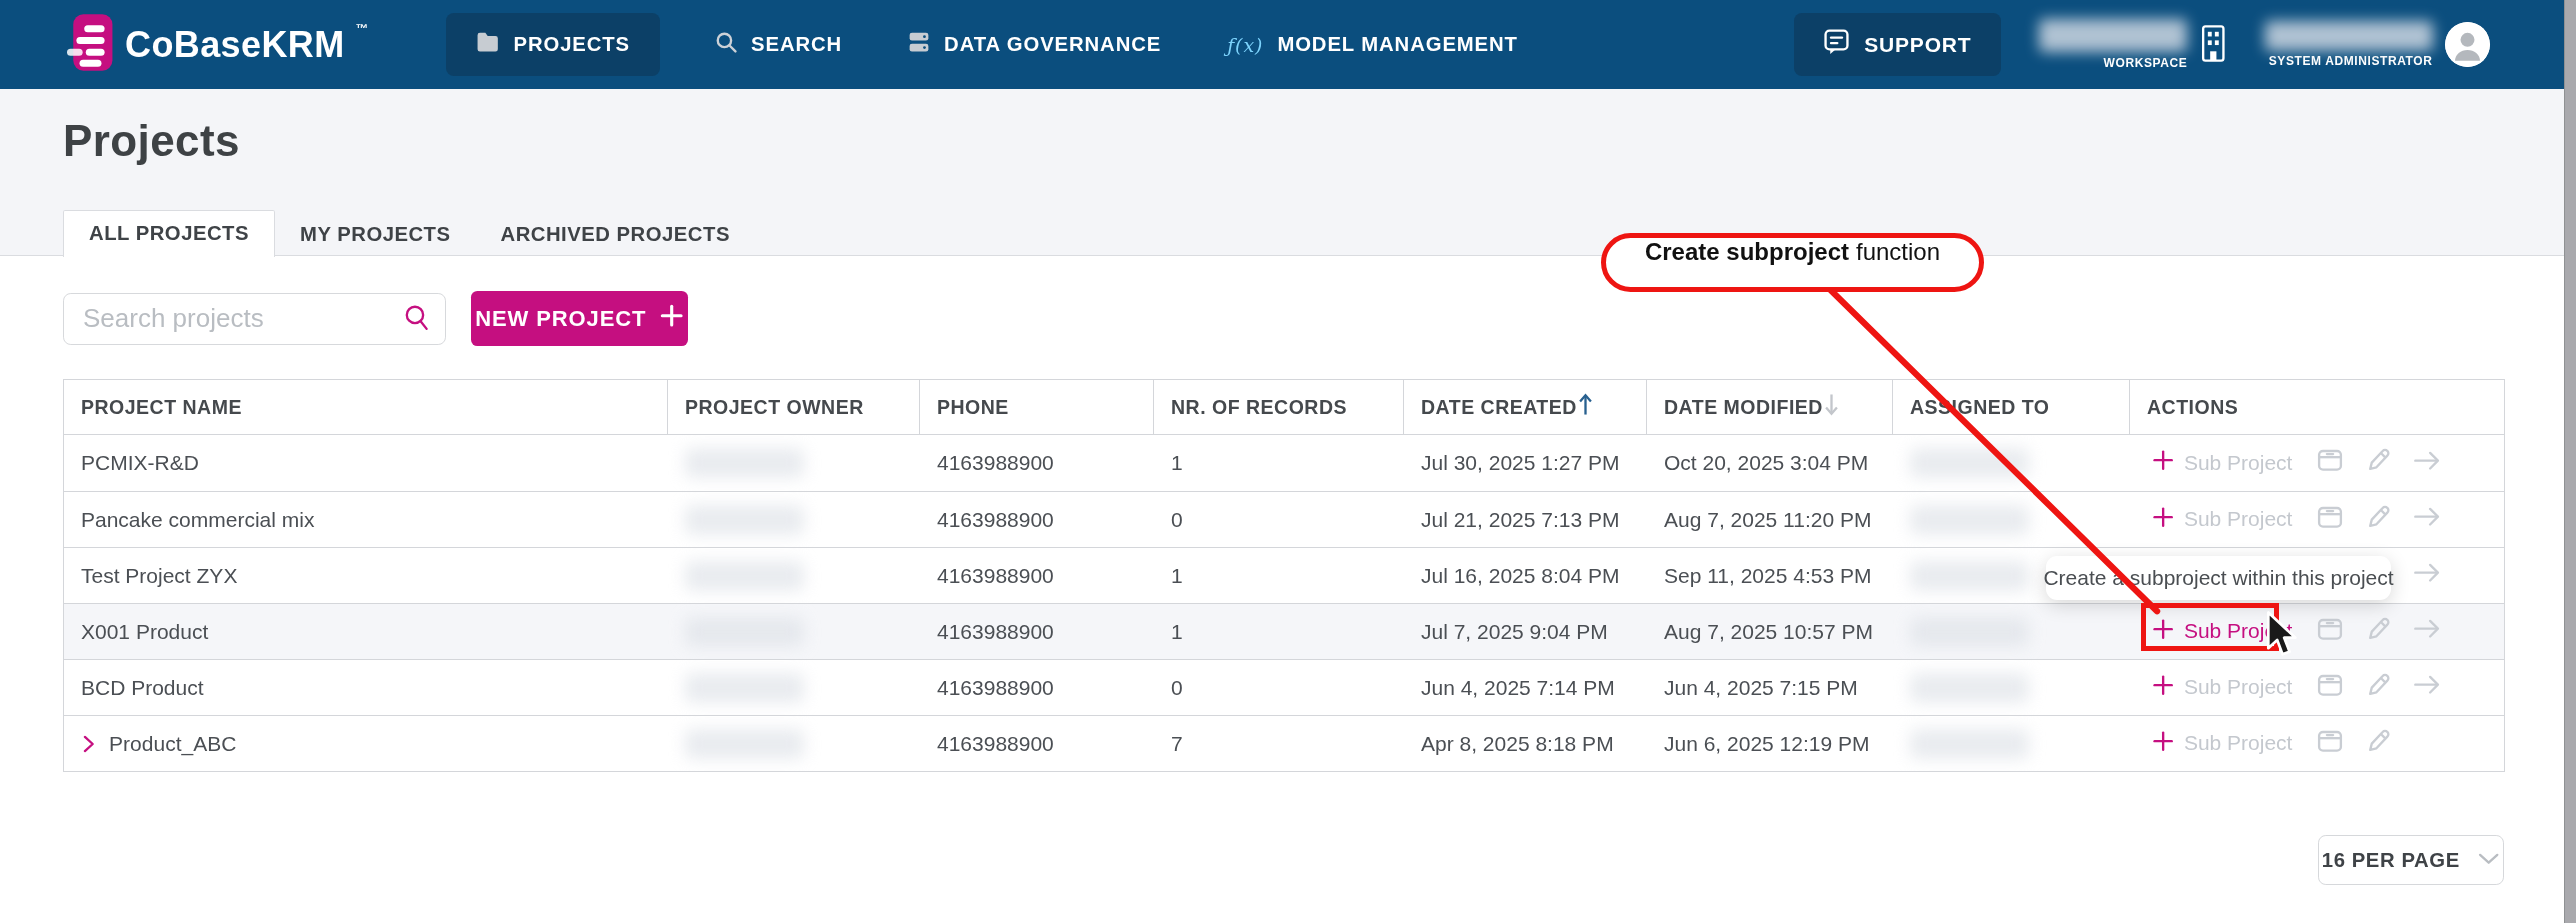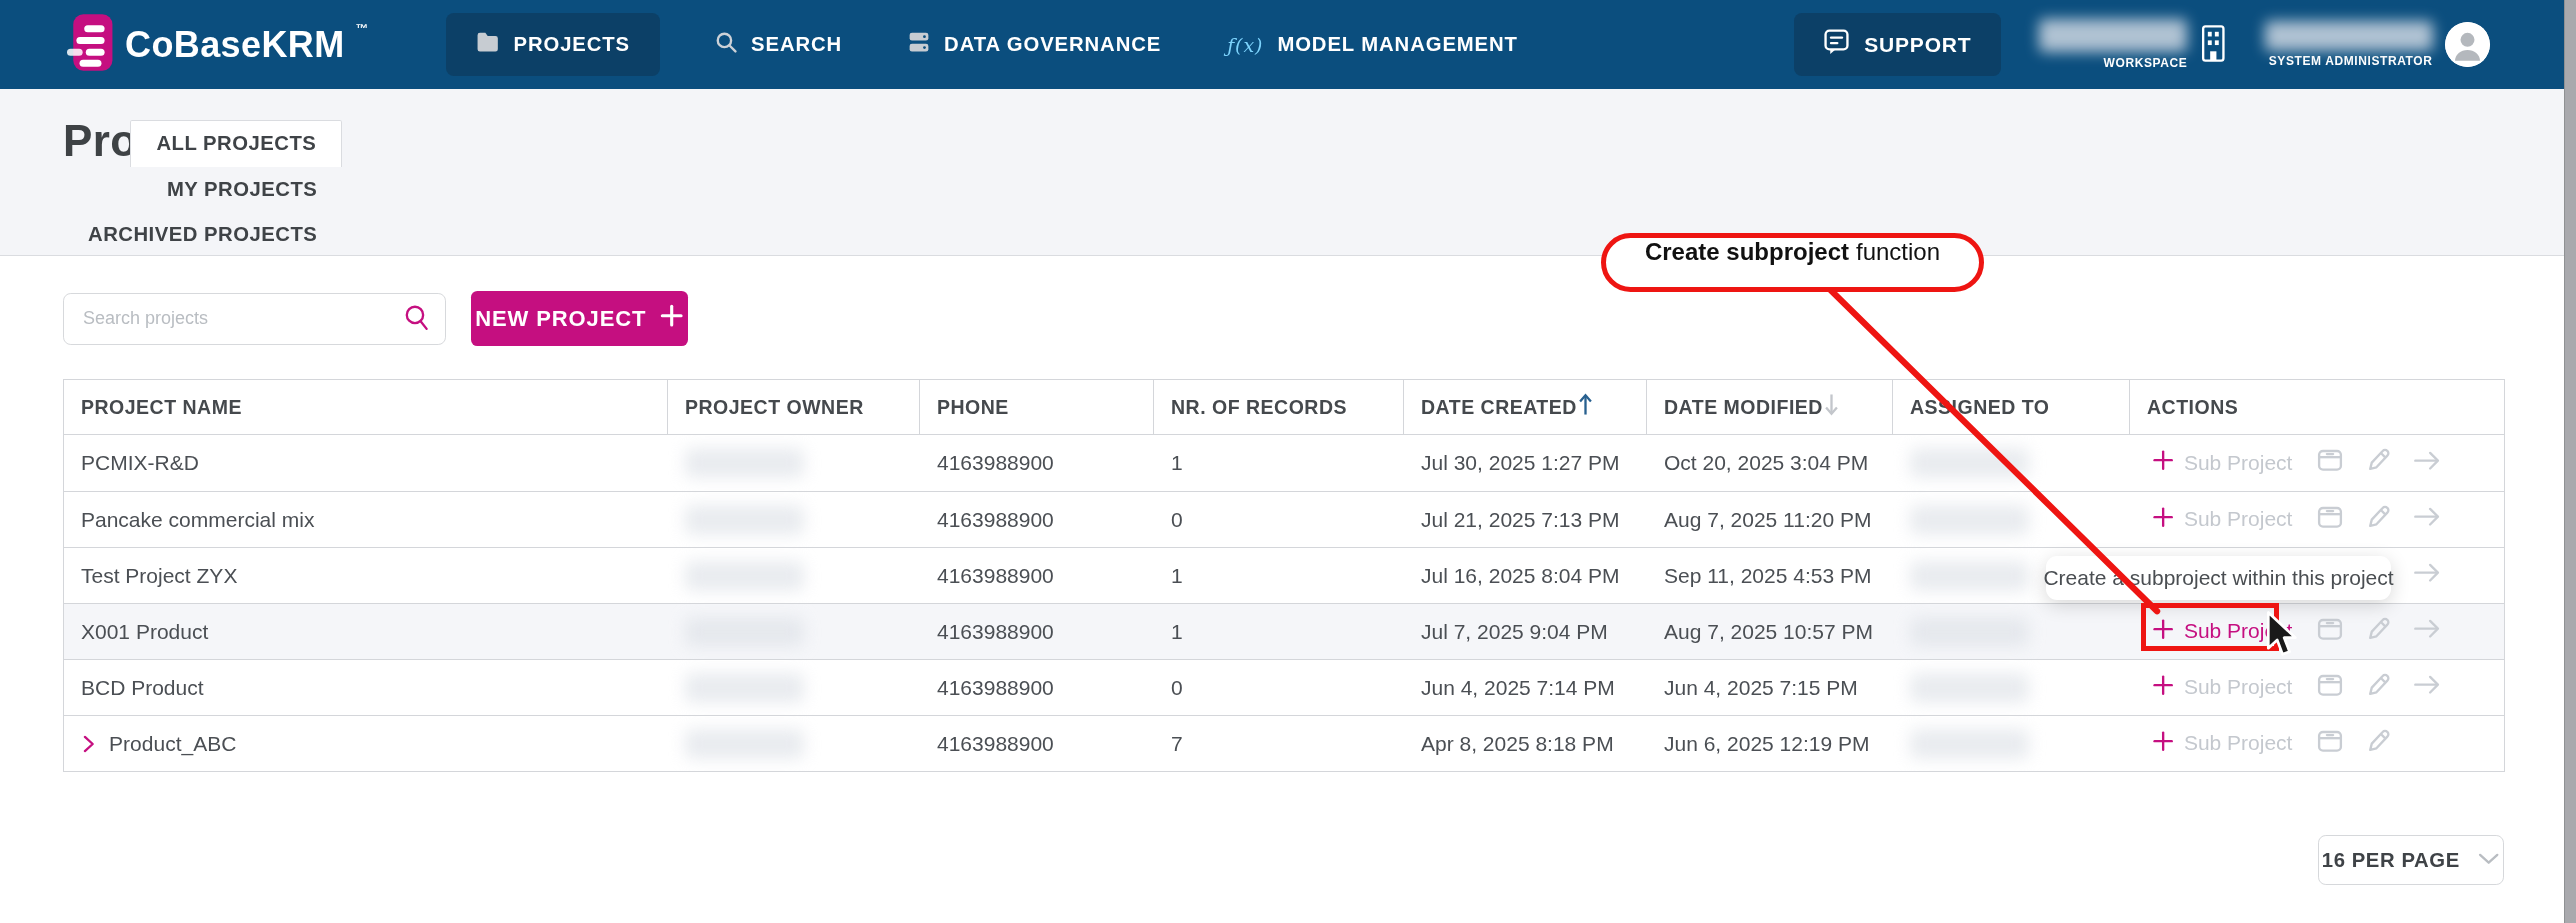--- a/index.html
+++ b/index.html
@@ -31,31 +31,31 @@
             justify-content:center; overflow:hidden; }
 
   
   .scrollbar { position:absolute; top:0; right:0; width:12.5px; height:924px; background:#a9a9ad;
                border-left:0.8px solid #8f9193; z-index:90; cursor:pointer; }
 
   
   .page-head { position:absolute; top:89px; left:0; width:2576px; height:167px; background:#f4f5f8;
                border-bottom:1.6px solid #dadce0; padding:26.6px 0 0 63px; z-index:1; }
   .page-title { font-size:44px; font-weight:bold; color:#3e4245; letter-spacing:0.4px; }
-  .tabs { position:absolute; bottom:-1.6px; left:63px; display:flex; align-items:flex-end;flex-direction:column; }
+  .tabs { position:absolute; bottom:-1.6px; left:63px; display:flex; align-items:flex-end; }
   .tab { height:45px; line-height:45px; padding:0 25px; font-size:20.3px; font-weight:bold; color:#3f4347;
          letter-spacing:0.5px; cursor:pointer; white-space:nowrap; }
   .tab.active { background:#fff; border:1.6px solid #dadce0; border-bottom:none; height:47px; line-height:45px;
                 border-radius:2.3px 2.3px 0 0; }
 
   
   .content { position:absolute; top:258px; left:0; width:2576px; height:666px; background:#fff; }
   .toolbar { display:flex; align-items:center; gap:25px; margin:33px 0 0 63px; }
   .search-box { position:relative; width:383px; height:52px; }
-  .search-box input { width:100%; height:100%; border:1.6px solid #d7d9dc; border-radius:7.8px; font-size:18px;
+  .search-box input { width:100%; height:100%; border:1.6px solid #d7d9dc; border-radius:7.8px; font-size:26px;
                       color:#45494d; padding:0 56px 0 19px; outline:none; font-family:inherit; }
   .search-box input::placeholder { color:#b9bdc2; }
   .search-box svg { position:absolute; right:15.6px; top:11.7px; }
   .btn-new { display:flex; align-items:center; justify-content:center; gap:14px; width:217px; height:55px;
              background:#c50f80; border:none; border-radius:6.3px; color:#fff; font-weight:bold; font-size:22px;
              letter-spacing:0.9px; cursor:pointer; font-family:inherit; }
 
   
   .table { margin:33px 0 0 63px; width:2442px; border:1.6px solid #d4d6da; background:#fff; }
   .thead, .trow { display:grid; grid-template-columns:604px 252px 234px 250px 243px 246px 237px 372px; }

